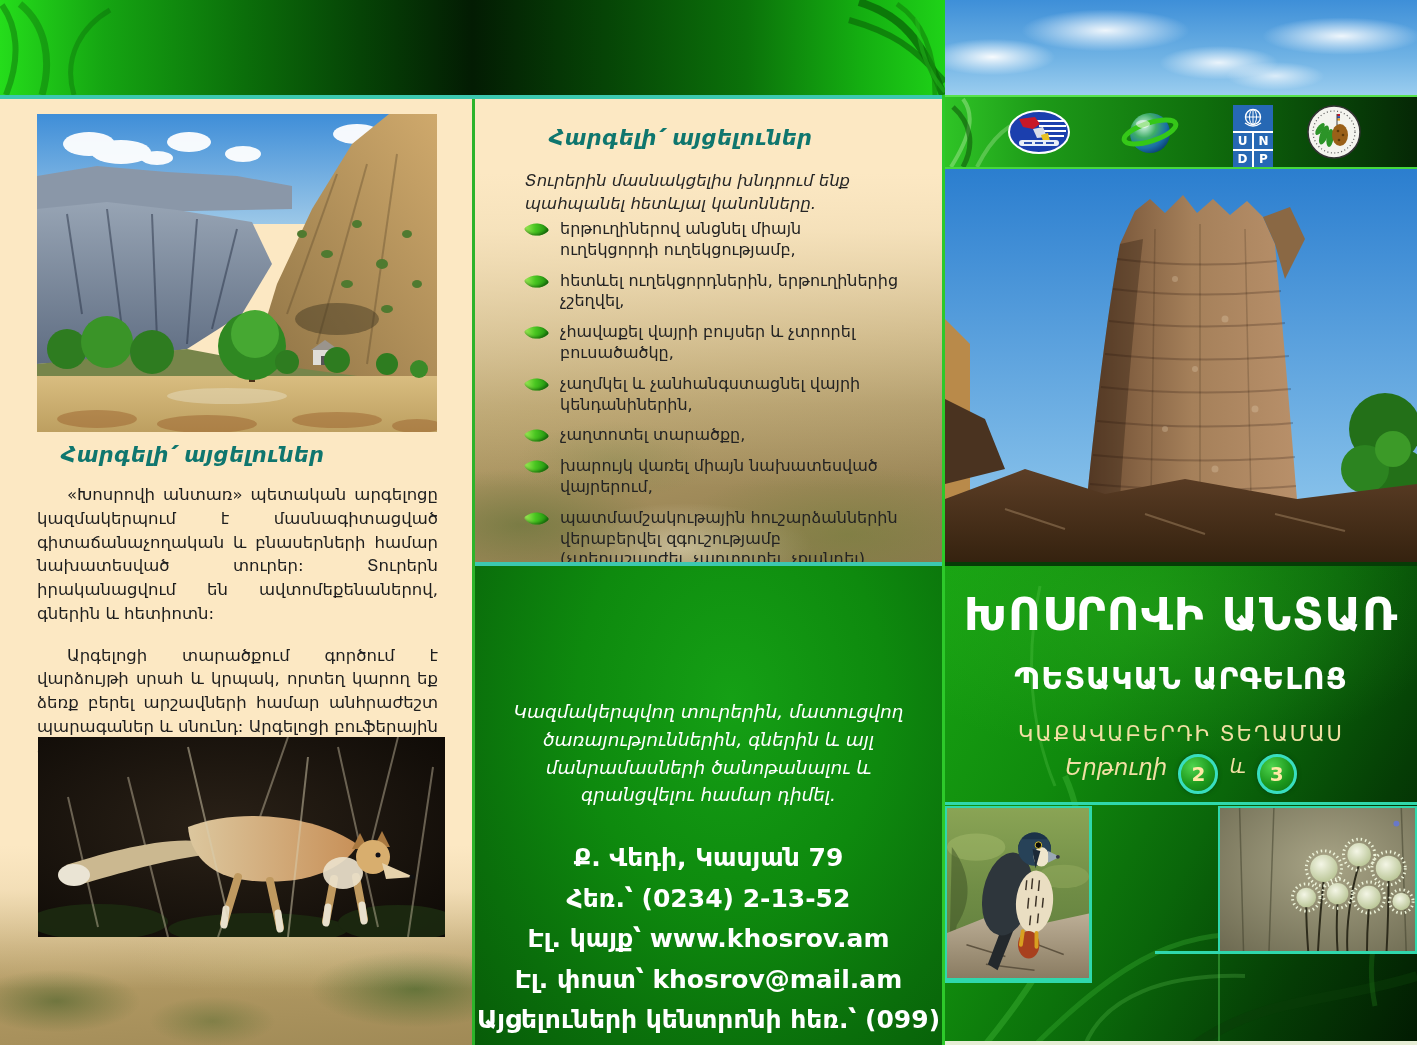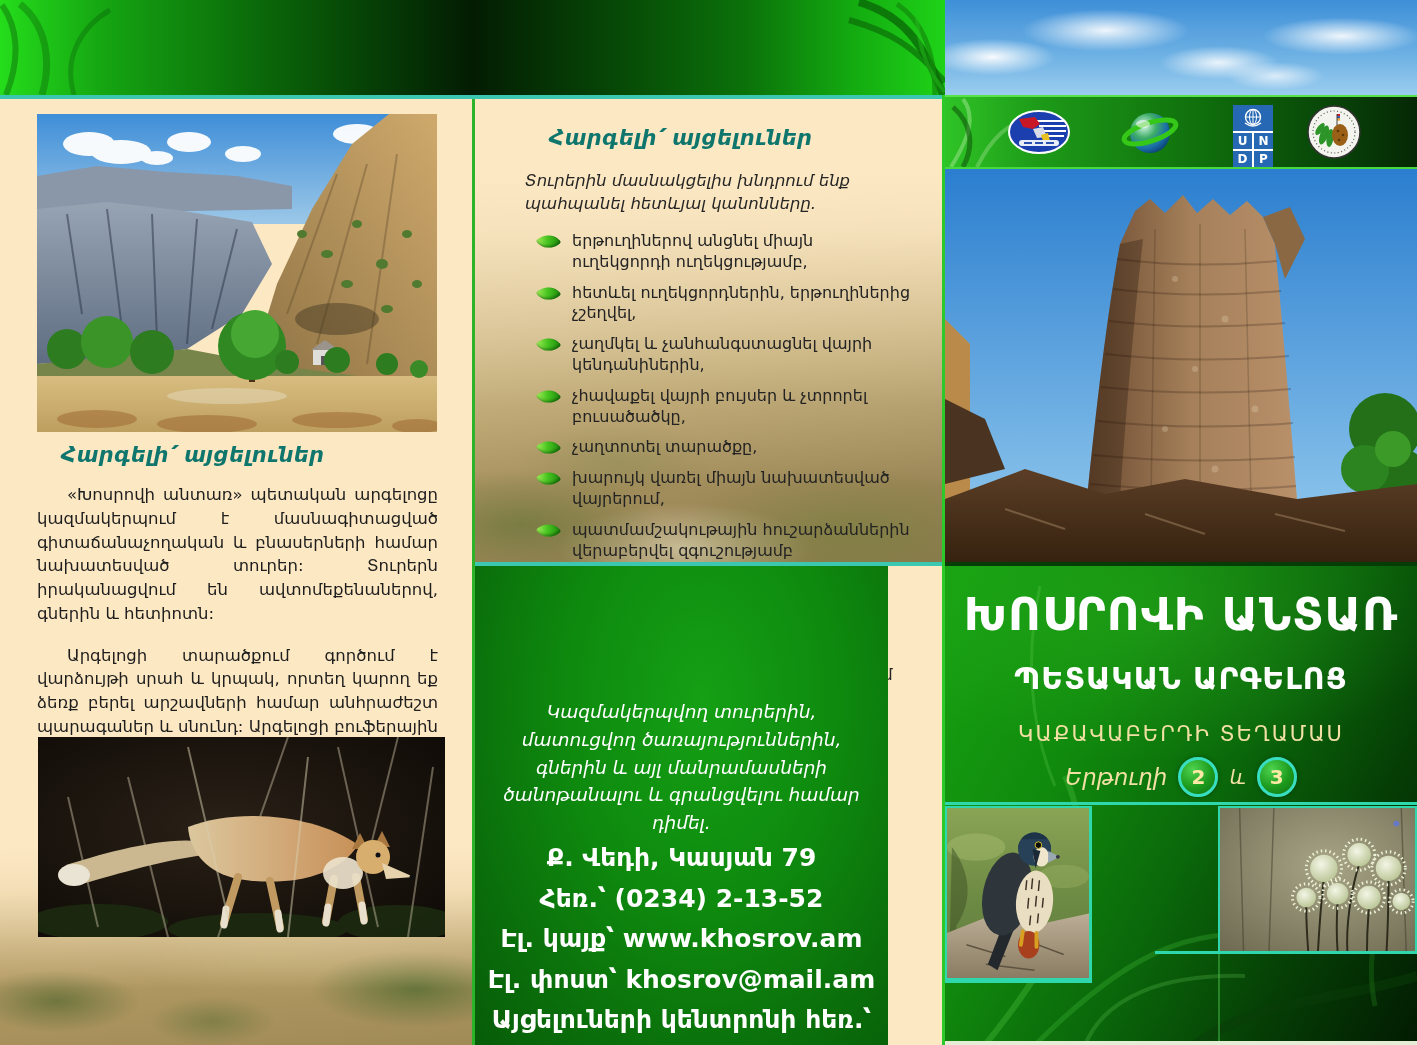--- a/index.html
+++ b/index.html
@@ -58,33 +58,33 @@
       radial-gradient(ellipse 170px 60px at 45% 97%, rgba(225,218,185,.65), transparent 75%),
       radial-gradient(ellipse 140px 55px at 30% 78%, rgba(120,130,70,.35), transparent 70%),
       linear-gradient(168deg,#d8c693 0%,#cab685 30%,#b29c66 58%,#9d8858 82%,#8e7b50 100%);
   }
   .mid-heading{left:50px;top:27px;position:absolute;}
   .mid-intro{
     position:absolute;left:50px;top:70px;width:360px;margin:0;
     font-size:16.5px;font-style:italic;line-height:1.4;color:#262626;
   }
   .rules{
-    position:absolute;left:52px;top:120px;width:372px;margin:12px;padding:0;list-style:none;
+    position:absolute;left:52px;top:120px;width:372px;margin:0;padding:0;list-style:none;
   }
   .rules li{display:flex;align-items:flex-start;gap:14px;margin-bottom:10px;
     font-size:16px;line-height:1.3;color:#232323;}
   .leaf{
     flex:0 0 auto;width:19px;height:17px;margin-top:2px;
     background:linear-gradient(130deg,#a9ef5c 0%,#49c621 45%,#1d8c0c 100%);
     border-radius:2px 95% 2px 95%;
     transform:rotate(-38deg);
     box-shadow:inset 0 -2px 3px rgba(10,60,5,.55);
   }
   .mid-green{
-    left:0;top:467px;width:413px;height:479px;
+    left:0;top:467px;width:467px;height:479px;
     background:radial-gradient(ellipse at 55% 28%, #15a015 0%, #0e8a0e 42%, #0a6e0b 76%, #075c08 100%);
   }
   .note{
     position:absolute;left:28px;top:132px;right:28px;margin:0;text-align:center;
     color:#fff;font-style:italic;font-size:18.5px;line-height:1.5;
   }
   .contact{
     position:absolute;left:0;top:272px;right:0;text-align:center;color:#fff;
     font-size:25px;font-weight:bold;line-height:1.62;
   }
@@ -133,21 +133,21 @@
   .title2{
     position:absolute;left:0;right:0;top:88px;margin:10px;text-align:center;
     color:#fff;font-size:30px;font-weight:bold;letter-spacing:1px;line-height:1;
   }
   .section-name{
     position:absolute;left:0;right:0;top:156px;text-align:center;
     color:#f2e0a4;font-size:21px;letter-spacing:2px;
   }
   .route-row{
     position:absolute;left:0;right:0;top:188px;height:46px;
-    display:flex;align-items:center;justify-content:center;gap:11px;
+    display:flex;justify-content:center;gap:11px;
   }
   .route-label{color:#f2e0a4;font-size:23px;font-style:italic;}
   .conj{color:#f2e0a4;font-size:20px;font-style:italic;}
   .badge{
     width:34px;height:34px;border-radius:50%;
     background:radial-gradient(circle at 35% 28%,#4ed44e 0%,#1d9a1d 55%,#0d7212 100%);
     border:3px solid #38dec0;
     display:flex;align-items:center;justify-content:center;
     color:#ffe9a6;font-size:20px;font-weight:bold;
     box-shadow:0 0 4px rgba(0,40,20,.5);
@@ -340,25 +340,25 @@
       <li>
           <span class="leaf"></span>
           <span>երթուղիներով անցնել միայն ուղեկցորդի ուղեկցությամբ,</span>
         </li>
       <li>
           <span class="leaf"></span>
           <span>հետևել ուղեկցորդներին, երթուղիներից չշեղվել,</span>
         </li>
       <li>
           <span class="leaf"></span>
+          <span>չհավաքել վայրի բույսեր և չտրորել բուսածածկը,</span>
+        </li>
+      <li>
+          <span class="leaf"></span>
           <span>չաղմկել և չանհանգստացնել վայրի կենդանիներին,</span>
-        </li>
-      <li>
-          <span class="leaf"></span>
-          <span>չհավաքել վայրի բույսեր և չտրորել բուսածածկը,</span>
         </li>
       <li>
           <span class="leaf"></span>
           <span>չաղտոտել տարածքը,</span>
         </li>
       <li>
           <span class="leaf"></span>
           <span>խարույկ վառել միայն նախատեսված վայրերում,</span>
         </li>
       <li>

